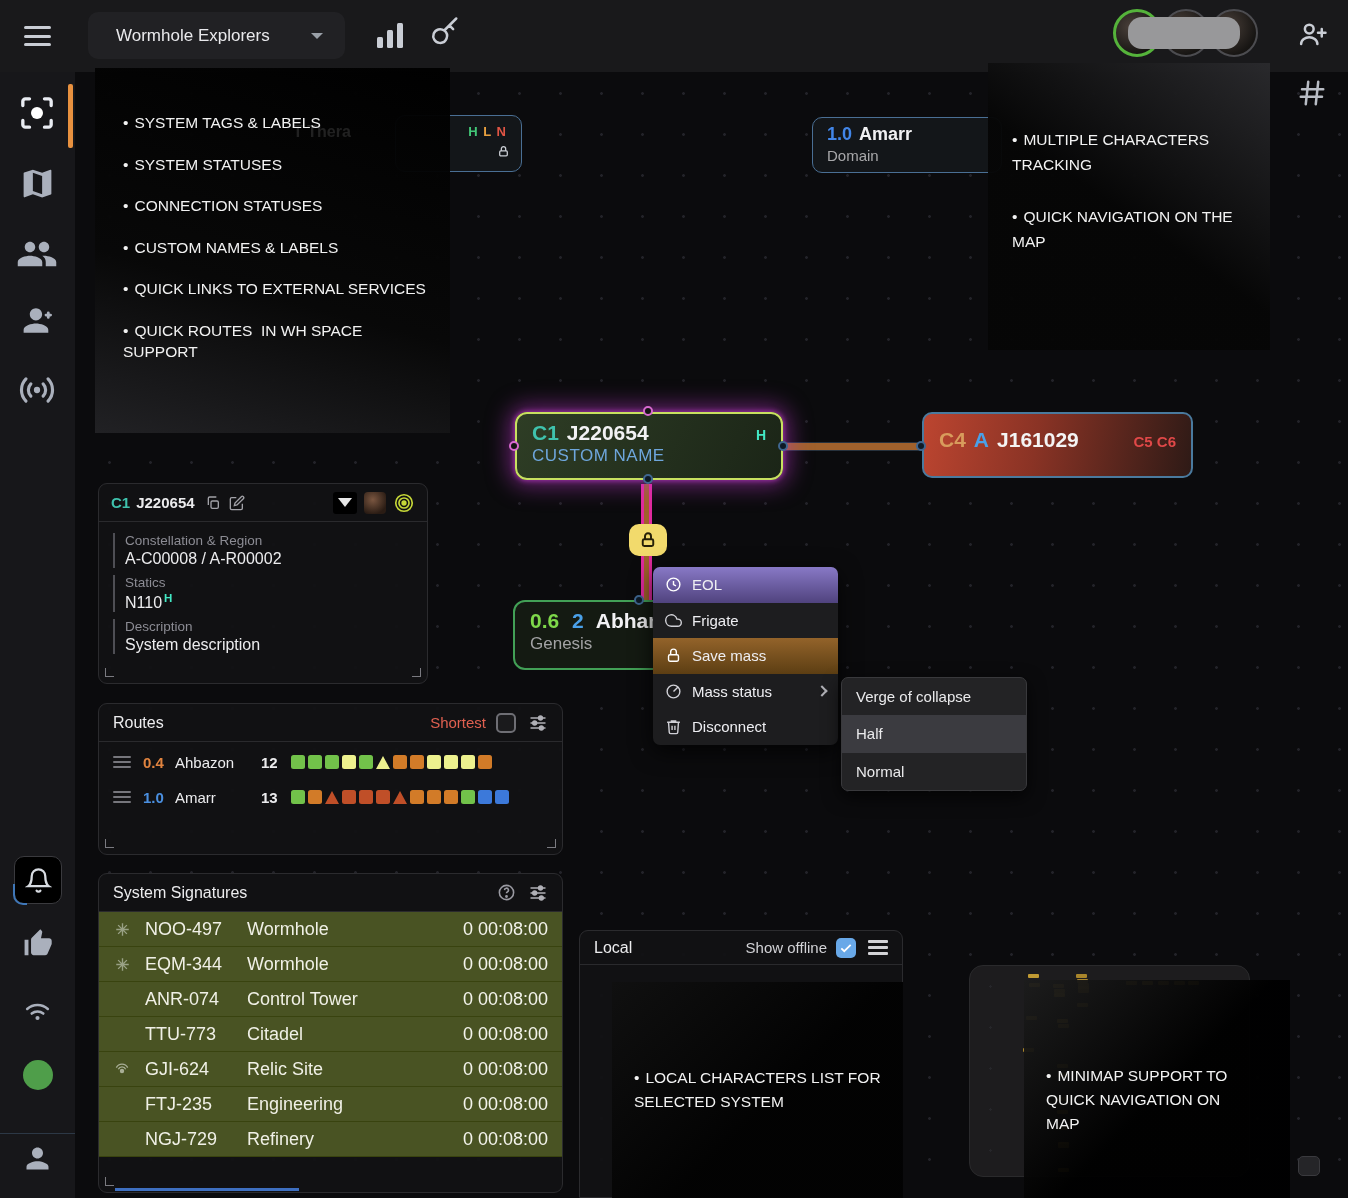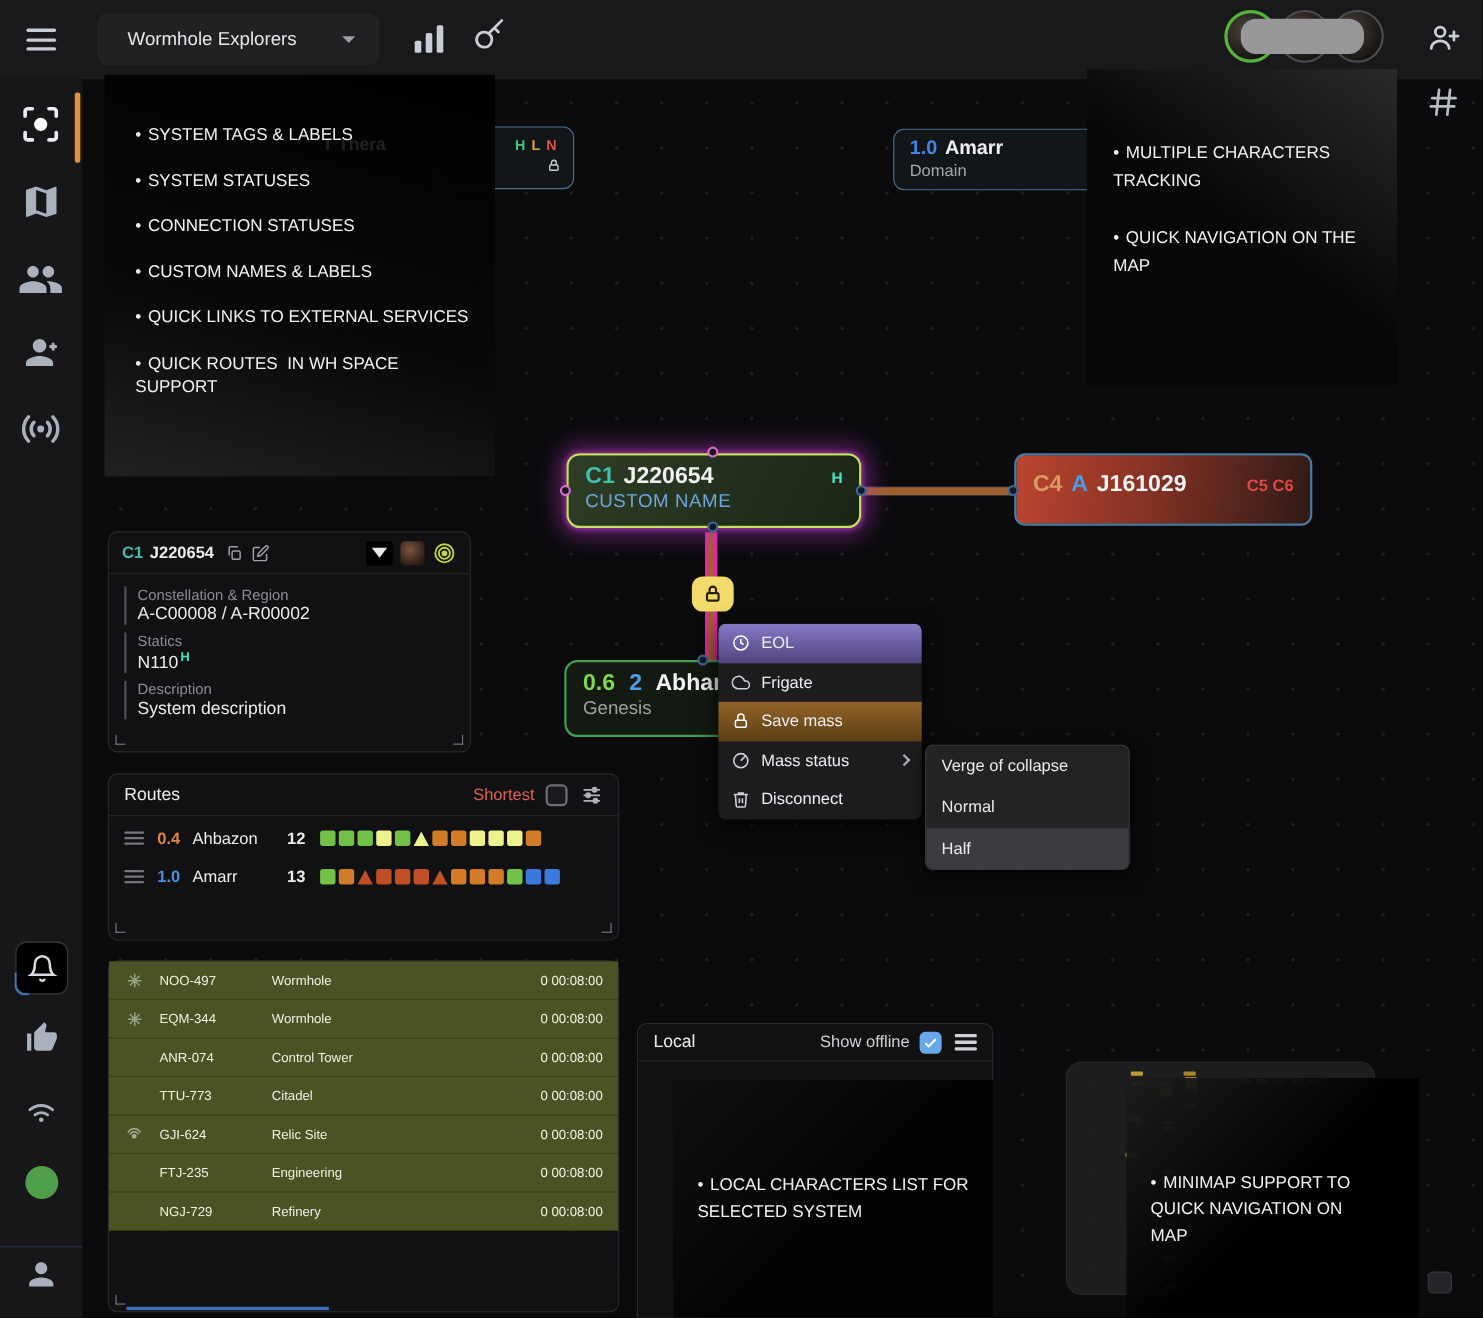--- a/index.html
+++ b/index.html
@@ -149,21 +149,21 @@
   .rname { width:86px; color:#ececee; font-size:15px; }
   .rcount { width:30px; color:#ececee; font-size:15px; font-weight:bold; }
   .strip { display:flex; align-items:flex-end; gap:3px; }
   .jump { width:14px; height:14px; border-radius:2.5px; }
   .jtri { width:0; height:0; border-left:7px solid transparent; border-right:7px solid transparent;
     border-bottom:13px solid; background:none !important; border-radius:0; }
 
   #sig-panel { left:98px; top:873px; width:465px; height:320px; }
   #sig-help { margin-left:auto; margin-right:12px; color:#9a9aa2; display:flex; }
   .sig-row { display:flex; align-items:center; height:35px; background:#495323; border-bottom:1px solid #39430f;
-    color:#f0f0e6; font-size:12px; }
+    color:#f0f0e6; font-size:18px; }
   .sic { width:46px; display:flex; justify-content:center; }
   .sid { width:102px; }
   .stype { flex:1; }
   .stimer { padding-right:14px; color:#f4f4ec; }
   #sig-blue-line { left:115px; top:1188px; width:184px; height:3px; background:#3e6fc0; z-index:12; }
 
   #local-panel { left:579px; top:930px; width:324px; height:268px; border-radius:9px 9px 0 0; }
   #local-panel .phead { height:34px; }
   #local-offline { margin-left:auto; color:#d2d2d6; font-size:15px; margin-right:9px; }
   #local-chk { background:#68a8e8; display:flex; align-items:center; justify-content:center; margin-right:12px; }
@@ -401,22 +401,22 @@
     </div>
     <div class="mi">
       <svg width="17" height="17" viewBox="0 0 24 24" fill="none" stroke="#d0d0d6" stroke-width="2">
           <path d="M3 6h18M19 6l-1 14a2 2 0 0 1-2 2H8a2 2 0 0 1-2-2L5 6M9 6V4h6v2M10 11v6M14 11v6"></path>
         </svg>
       <span>Disconnect</span>
     </div>
   </div>
   <div id="sub-menu" class="abs">
     <div class="smi">Verge of collapse</div>
+    <div class="smi hl">Half</div>
     <div class="smi">Normal</div>
-    <div class="smi hl">Half</div>
   </div>
 
   <div id="info-panel" class="panel">
     <div class="phead">
       <span id="info-cls">C1</span>
       <span id="info-sys">J220654</span>
       <span class="hicon">
         <svg width="16" height="16" viewBox="0 0 24 24" fill="none" stroke="currentColor" stroke-width="2">
             <rect x="9" y="9" width="11" height="11" rx="2"></rect>
             <path d="M5 15V5a2 2 0 0 1 2-2h10"></path>
@@ -521,20 +521,38 @@
             <i class="jump" style="background: rgb(60, 121, 218);"></i>
             <i class="jump" style="background: rgb(60, 121, 218);"></i>
           </span>
         </div>
       </div>
     <i class="corner bl"></i>
     <i class="corner br"></i>
   </div>
 
   <div id="sig-panel" class="panel">
+    <div class="phead">
+      <span class="ptitle">System Signatures</span>
+      <span id="sig-help">
+        <svg width="19" height="19" viewBox="0 0 24 24" fill="none" stroke="currentColor" stroke-width="2">
+            <circle cx="12" cy="12" r="9"></circle>
+            <path d="M9.5 9a2.5 2.5 0 1 1 3.5 2.3c-.8.36-1 .9-1 1.7"></path>
+            <circle cx="12" cy="17" r="0.8" fill="currentColor"></circle>
+          </svg>
+      </span>
+      <span class="hicon" style="margin:0">
+        <svg width="20" height="20" viewBox="0 0 24 24" fill="none" stroke="#b0b0b6" stroke-width="2">
+            <path d="M3 6h18M3 12h18M3 18h18"></path>
+            <circle cx="15" cy="6" r="2.2" fill="#b0b0b6"></circle>
+            <circle cx="8" cy="12" r="2.2" fill="#b0b0b6"></circle>
+            <circle cx="16" cy="18" r="2.2" fill="#b0b0b6"></circle>
+          </svg>
+      </span>
+    </div>
     <div id="sig-rows">
         <div class="sig-row">
           <span class="sic">
             <svg width="15" height="15" viewBox="0 0 24 24" fill="none" stroke="#99a185" stroke-width="2.2">
               <path d="M12 2v20M2 12h20M5 5l14 14M19 5L5 19"></path>
             </svg>
           </span>
           <span class="sid">NOO-497</span>
           <span class="stype">Wormhole</span>
           <span class="stimer">0 00:08:00</span>

